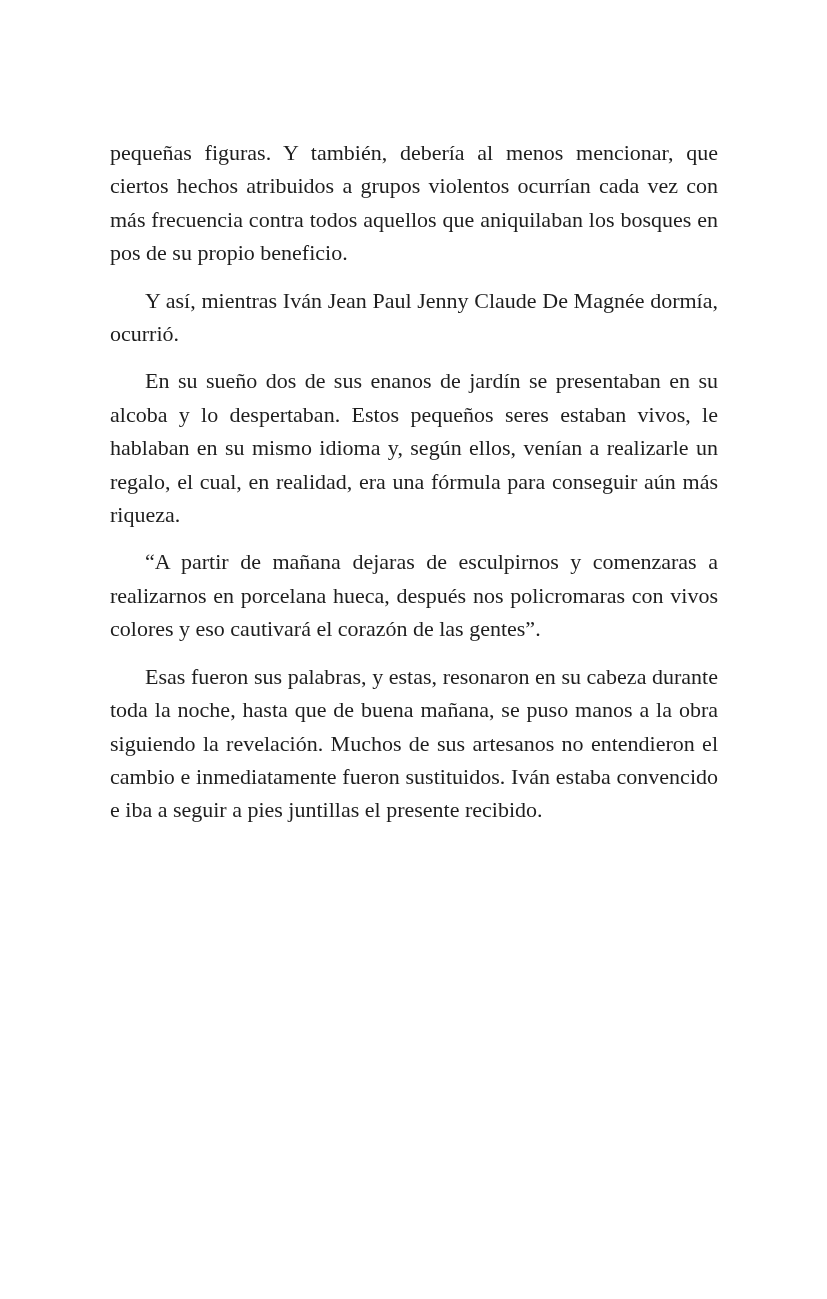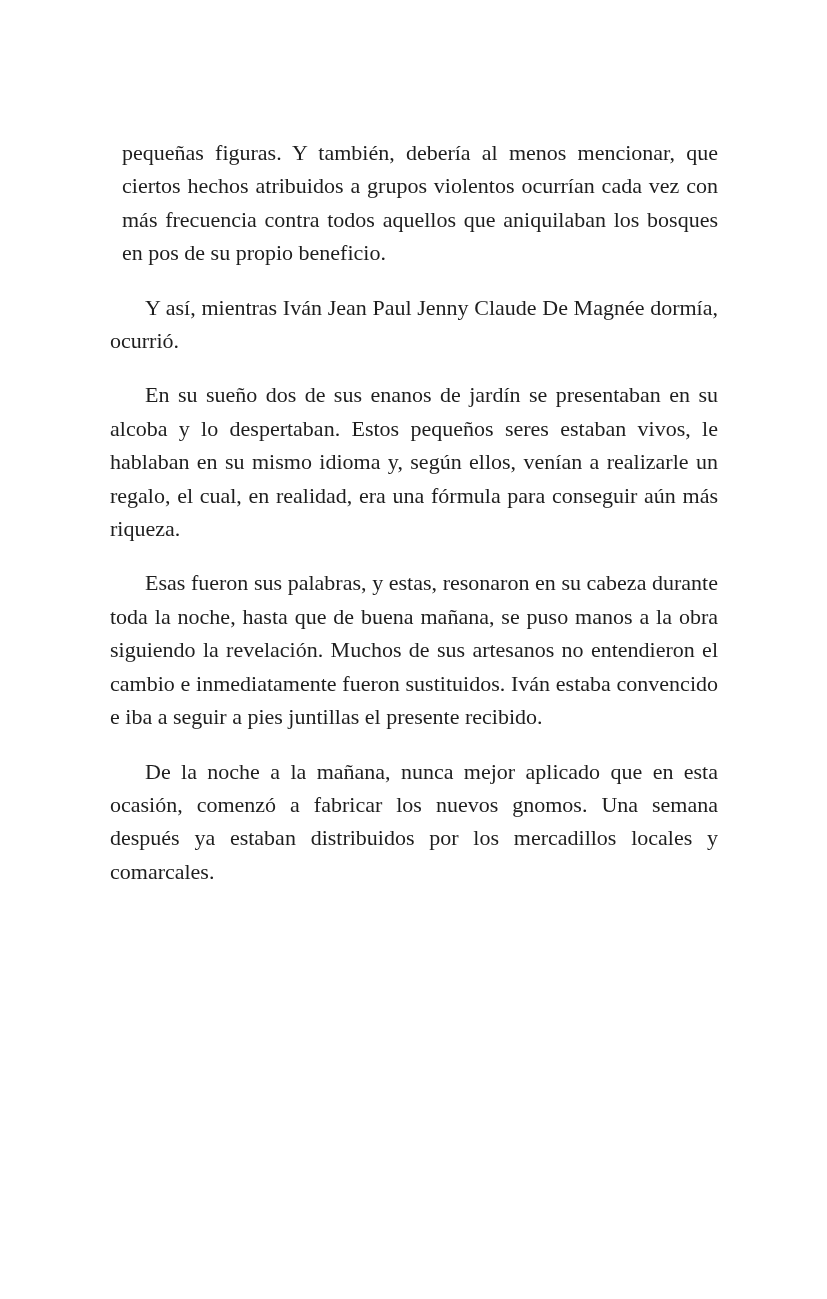--- a/index.html
+++ b/index.html
@@ -25,35 +25,34 @@
     line-height: 33.4px;
     text-align: justify;
     text-justify: inter-word;
   }
   .para {
     margin: 0;
     padding: 0;
     text-indent: 35px;
   }
   .para + .para {
-    margin-top: 21px;
+    margin-top: 14px;
   }
   .para.no-indent {
     text-indent: 0;
-    margin-left: 12px;
   }
   
   .para.continues {
     text-align-last: justify;
   }
 </style>
 </head>
 <body>
 
 <div class="page">
   <div class="text-block">
     <p class="para no-indent">pequeñas figuras. Y también, debería al menos mencionar, que ciertos hechos atribuidos a grupos violentos ocurrían cada vez con más frecuencia contra todos aquellos que aniquilaban los bosques en pos de su propio beneficio.</p>
     <p class="para">Y así, mientras Iván Jean Paul Jenny Claude De Magnée dormía, ocurrió.</p>
     <p class="para">En su sueño dos de sus enanos de jardín se presentaban en su alcoba y lo despertaban. Estos pequeños seres estaban vivos, le hablaban en su mismo idioma y, según ellos, venían a realizarle un regalo, el cual, en realidad, era una fórmula para conseguir aún más riqueza.</p>
+    <p class="para">“A partir de mañana dejaras de esculpirnos y comenzaras a realizarnos en porcelana hueca, después nos policromaras con vivos colores y eso cautivará el corazón de las gentes”.</p>
     <p class="para">Esas fueron sus palabras, y estas, resonaron en su cabeza durante toda la noche, hasta que de buena mañana, se puso manos a la obra siguiendo la revelación. Muchos de sus artesanos no entendieron el cambio e inmediatamente fueron sustituidos. Iván estaba convencido e iba a seguir a pies juntillas el presente recibido.</p>
-    <p class="para">De la noche a la mañana, nunca mejor aplicado que en esta ocasión, comenzó a fabricar los nuevos gnomos. Una semana después ya estaban distribuidos por los mercadillos locales y comarcales.</p>
   </div>
 </div>
 
 </body></html>

